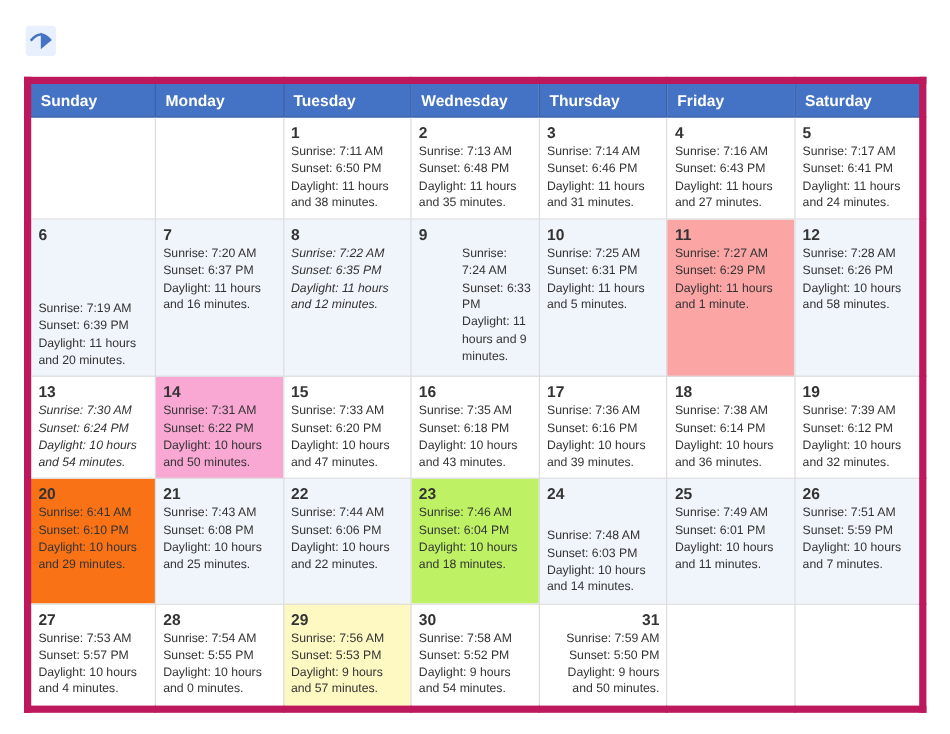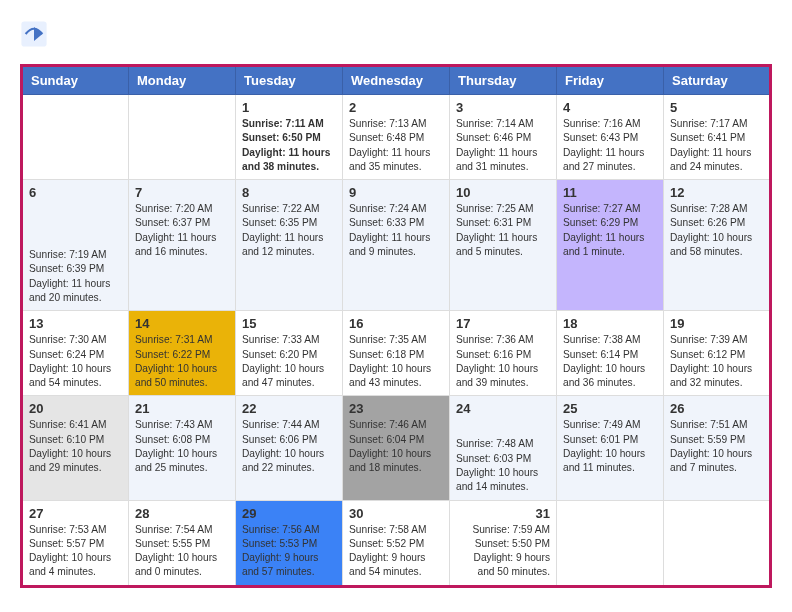--- a/index.html
+++ b/index.html
@@ -43,21 +43,21 @@
       font-weight: bold;
       color: #333;
     }
     .location-title {
       font-size: 16px;
       color: #555;
     }
     .calendar-table {
       width: 100%;
       border-collapse: collapse;
-      border: 3px solid #be185d;
+      border: 6px solid #be185d;
     }
     .calendar-table th {
       background-color: #4472c4;
       color: #fff;
       text-align: left;
       padding: 6px 8px;
       font-size: 13px;
       font-weight: bold;
       border: 1px solid #3a60a8;
     }
@@ -124,21 +124,21 @@
         <th>Friday</th>
         <th>Saturday</th>
       </tr>
   </thead>
   <tbody id="calendar-body">
   <tr>
         <td class="empty-cell"></td>
         <td class="empty-cell"></td>
         <td style="background: rgb(255, 255, 255);">
           <span class="day-number">1</span>
-          <div class="cell-content" style="white-space: pre-line; font-weight: bold;">Sunrise: 7:11 AM
+          <div class="cell-content" style="white-space: pre-line;">Sunrise: 7:11 AM
 Sunset: 6:50 PM
 Daylight: 11 hours and 38 minutes.</div>
         </td>
         <td style="background: rgb(255, 255, 255);">
           <span class="day-number">2</span>
           <div class="cell-content" style="white-space: pre-line;">Sunrise: 7:13 AM
 Sunset: 6:48 PM
 Daylight: 11 hours and 35 minutes.</div>
         </td>
         <td style="background: rgb(255, 255, 255);">
@@ -168,57 +168,57 @@
 Daylight: 11 hours and 20 minutes.</div>
         </td>
         <td style="background: rgb(240, 244, 251);">
           <span class="day-number">7</span>
           <div class="cell-content" style="white-space: pre-line;">Sunrise: 7:20 AM
 Sunset: 6:37 PM
 Daylight: 11 hours and 16 minutes.</div>
         </td>
         <td style="background: rgb(240, 244, 251);">
           <span class="day-number">8</span>
-          <div class="cell-content" style="white-space: pre-line;">Sunrise: 7:22 AM
+          <div class="cell-content" style="white-space: pre-line; font-style: italic;">Sunrise: 7:22 AM
 Sunset: 6:35 PM
 Daylight: 11 hours and 12 minutes.</div>
         </td>
         <td style="background: rgb(240, 244, 251);">
           <span class="day-number">9</span>
-          <div class="cell-content" style="white-space: pre-line;">Sunrise: 7:24 AM
+          <div class="cell-content" style="white-space: pre-line; margin-left: 36px;">Sunrise: 7:24 AM
 Sunset: 6:33 PM
 Daylight: 11 hours and 9 minutes.</div>
         </td>
         <td style="background: rgb(240, 244, 251);">
           <span class="day-number">10</span>
           <div class="cell-content" style="white-space: pre-line;">Sunrise: 7:25 AM
 Sunset: 6:31 PM
 Daylight: 11 hours and 5 minutes.</div>
         </td>
-        <td style="background: #c4b5fd;">
+        <td style="background: #fca5a5;">
           <span class="day-number">11</span>
           <div class="cell-content" style="white-space: pre-line;">Sunrise: 7:27 AM
 Sunset: 6:29 PM
 Daylight: 11 hours and 1 minute.</div>
         </td>
         <td style="background: rgb(240, 244, 251);">
           <span class="day-number">12</span>
           <div class="cell-content" style="white-space: pre-line;">Sunrise: 7:28 AM
 Sunset: 6:26 PM
 Daylight: 10 hours and 58 minutes.</div>
         </td>
       </tr>
       <tr>
         <td style="background: rgb(255, 255, 255);">
           <span class="day-number">13</span>
-          <div class="cell-content" style="white-space: pre-line;">Sunrise: 7:30 AM
+          <div class="cell-content" style="white-space: pre-line; font-style: italic;">Sunrise: 7:30 AM
 Sunset: 6:24 PM
 Daylight: 10 hours and 54 minutes.</div>
         </td>
-        <td style="background: #eab308; margin-top: 24px;">
+        <td style="background: #f9a8d4; margin-top: 24px;">
           <span class="day-number">14</span>
           <div class="cell-content" style="white-space: pre-line;">Sunrise: 7:31 AM
 Sunset: 6:22 PM
 Daylight: 10 hours and 50 minutes.</div>
         </td>
         <td style="background: rgb(255, 255, 255);">
           <span class="day-number">15</span>
           <div class="cell-content" style="white-space: pre-line;">Sunrise: 7:33 AM
 Sunset: 6:20 PM
 Daylight: 10 hours and 47 minutes.</div>
@@ -242,39 +242,39 @@
 Daylight: 10 hours and 36 minutes.</div>
         </td>
         <td style="background: rgb(255, 255, 255);">
           <span class="day-number">19</span>
           <div class="cell-content" style="white-space: pre-line;">Sunrise: 7:39 AM
 Sunset: 6:12 PM
 Daylight: 10 hours and 32 minutes.</div>
         </td>
       </tr>
       <tr>
-        <td style="background: #e5e5e5;">
+        <td style="background: #f97316;">
           <span class="day-number">20</span>
           <div class="cell-content" style="white-space: pre-line;">Sunrise: 6:41 AM
 Sunset: 6:10 PM
 Daylight: 10 hours and 29 minutes.</div>
         </td>
         <td style="background: rgb(240, 244, 251);">
           <span class="day-number">21</span>
           <div class="cell-content" style="white-space: pre-line;">Sunrise: 7:43 AM
 Sunset: 6:08 PM
 Daylight: 10 hours and 25 minutes.</div>
         </td>
         <td style="background: rgb(240, 244, 251);">
           <span class="day-number">22</span>
           <div class="cell-content" style="white-space: pre-line;">Sunrise: 7:44 AM
 Sunset: 6:06 PM
 Daylight: 10 hours and 22 minutes.</div>
         </td>
-        <td style="background: #a3a3a3;">
+        <td style="background: #bef264;">
           <span class="day-number">23</span>
           <div class="cell-content" style="white-space: pre-line;">Sunrise: 7:46 AM
 Sunset: 6:04 PM
 Daylight: 10 hours and 18 minutes.</div>
         </td>
         <td style="background: rgb(240, 244, 251);">
           <span class="day-number">24</span>
           <div class="cell-content" style="white-space: pre-line; margin-top: 21px;">Sunrise: 7:48 AM
 Sunset: 6:03 PM
 Daylight: 10 hours and 14 minutes.</div>
@@ -298,21 +298,21 @@
           <div class="cell-content" style="white-space: pre-line;">Sunrise: 7:53 AM
 Sunset: 5:57 PM
 Daylight: 10 hours and 4 minutes.</div>
         </td>
         <td style="background: rgb(255, 255, 255);">
           <span class="day-number">28</span>
           <div class="cell-content" style="white-space: pre-line;">Sunrise: 7:54 AM
 Sunset: 5:55 PM
 Daylight: 10 hours and 0 minutes.</div>
         </td>
-        <td style="background: #3b82f6;">
+        <td style="background: #fef9c3;">
           <span class="day-number">29</span>
           <div class="cell-content" style="white-space: pre-line;">Sunrise: 7:56 AM
 Sunset: 5:53 PM
 Daylight: 9 hours and 57 minutes.</div>
         </td>
         <td style="background: rgb(255, 255, 255);">
           <span class="day-number">30</span>
           <div class="cell-content" style="white-space: pre-line;">Sunrise: 7:58 AM
 Sunset: 5:52 PM
 Daylight: 9 hours and 54 minutes.</div>

